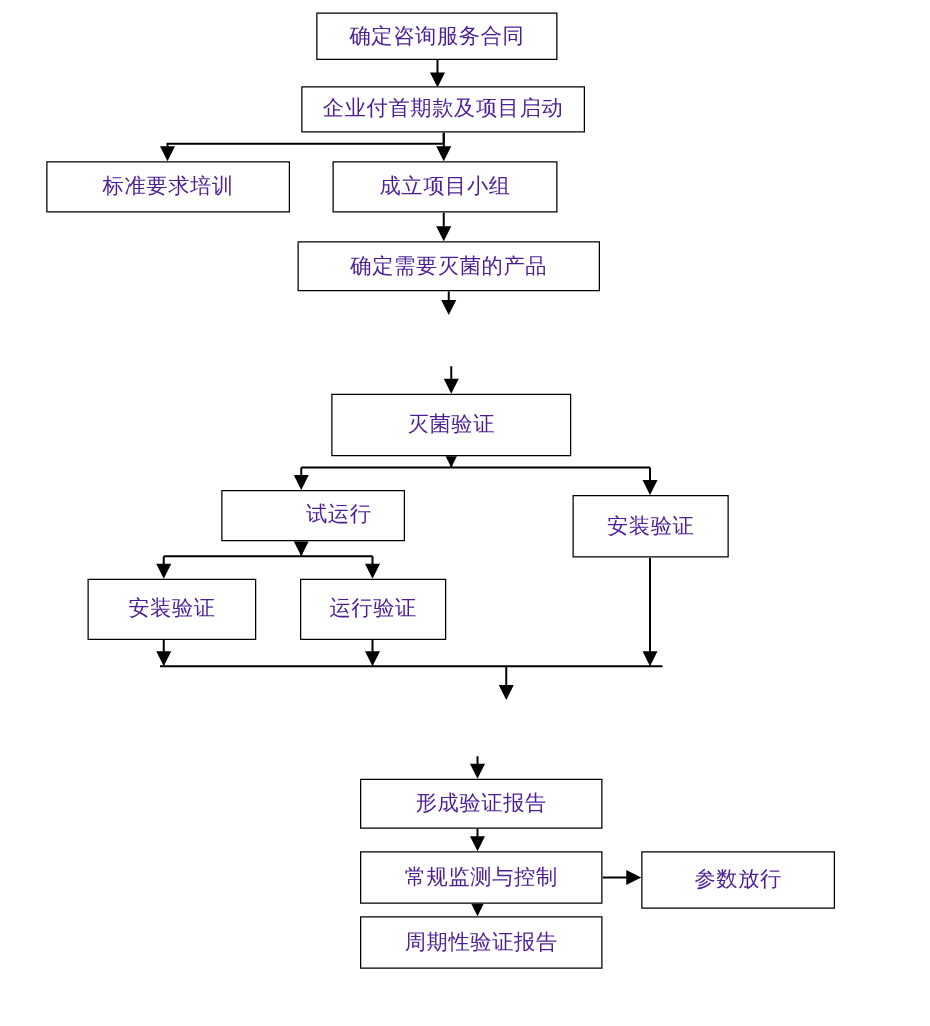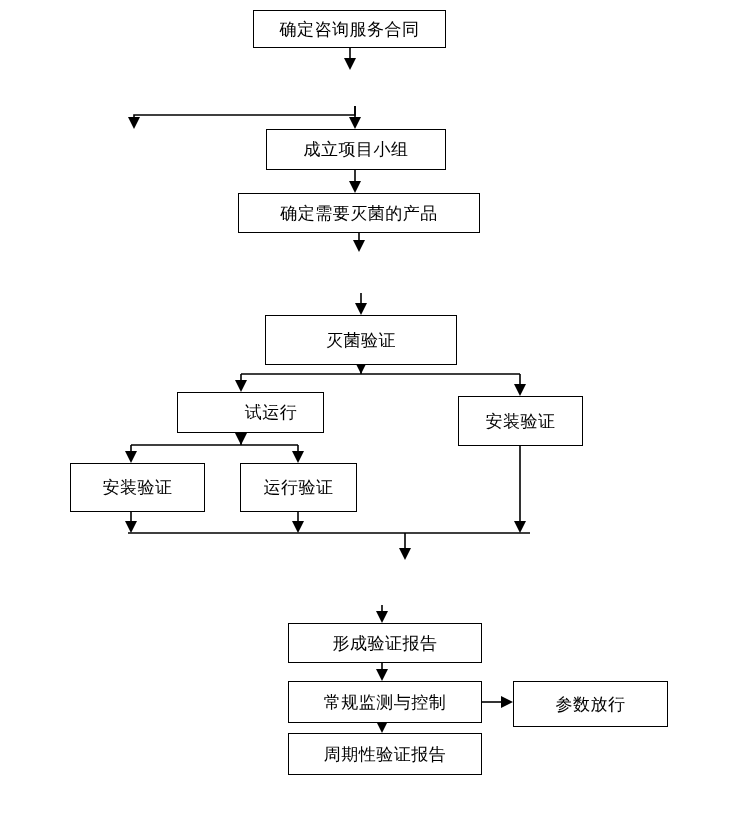--- a/index.html
+++ b/index.html
@@ -18,21 +18,21 @@
   }
   .node {
     position: absolute;
     box-sizing: border-box;
     border: 1px solid #000000;
     background: #ffffff;
     display: flex;
     align-items: center;
     justify-content: center;
     text-align: center;
-    color: #000000;
+    color: #4c1d95;
     font-size: 17px;
     line-height: 1.1;
     letter-spacing: 0.5px;
     z-index: 3;
   }
   svg#edges {
     position: absolute;
     left: 0;
     top: 0;
     width: 744px;
@@ -99,20 +99,22 @@
 
     <line x1="482" y1="702" x2="505" y2="702"></line>
     <polygon class="arrowhead" points="513,702 501,696 501,708"></polygon>
 
     <line x1="382" y1="723" x2="382" y2="728"></line>
     <polygon class="arrowhead" points="382,733 376,721 388,721"></polygon>
 
   </svg>
 
   <div class="node" style="left: 253px; top: 10px; width: 193px; height: 38px; background: rgb(255, 255, 255); border-color: rgb(0, 0, 0);">确定咨询服务合同</div>
+  <div class="node" style="left: 241px; top: 69px; width: 227px; height: 37px; background: rgb(255, 255, 255); border-color: rgb(0, 0, 0);">企业付首期款及项目启动</div>
+  <div class="node" style="left: 37px; top: 129px; width: 195px; height: 41px; background: rgb(255, 255, 255); border-color: rgb(0, 0, 0);">标准要求培训</div>
   <div class="node" style="left: 266px; top: 129px; width: 180px; height: 41px; background: rgb(255, 255, 255); border-color: rgb(0, 0, 0);">成立项目小组</div>
   <div class="node" style="left: 238px; top: 193px; width: 242px; height: 40px; background: rgb(255, 255, 255); border-color: rgb(0, 0, 0);">确定需要灭菌的产品</div>
   <div class="node" style="left: 265px; top: 315px; width: 192px; height: 50px; background: rgb(255, 255, 255); border-color: rgb(0, 0, 0);">灭菌验证</div>
   <div class="node" style="left: 177px; top: 392px; width: 147px; height: 41px; background: rgb(255, 255, 255); border-color: rgb(0, 0, 0); padding-left: 41px;">试运行</div>
   <div class="node" style="left: 458px; top: 396px; width: 125px; height: 50px; background: rgb(255, 255, 255); border-color: rgb(0, 0, 0);">安装验证</div>
   <div class="node" style="left: 70px; top: 463px; width: 135px; height: 49px; background: rgb(255, 255, 255); border-color: rgb(0, 0, 0);">安装验证</div>
   <div class="node" style="left: 240px; top: 463px; width: 117px; height: 49px; background: rgb(255, 255, 255); border-color: rgb(0, 0, 0);">运行验证</div>
   <div class="node" style="left: 288px; top: 623px; width: 194px; height: 40px; background: rgb(255, 255, 255); border-color: rgb(0, 0, 0);">形成验证报告</div>
   <div class="node" style="left: 288px; top: 681px; width: 194px; height: 42px; background: rgb(255, 255, 255); border-color: rgb(0, 0, 0);">常规监测与控制</div>
   <div class="node" style="left: 513px; top: 681px; width: 155px; height: 46px; background: rgb(255, 255, 255); border-color: rgb(0, 0, 0);">参数放行</div>

